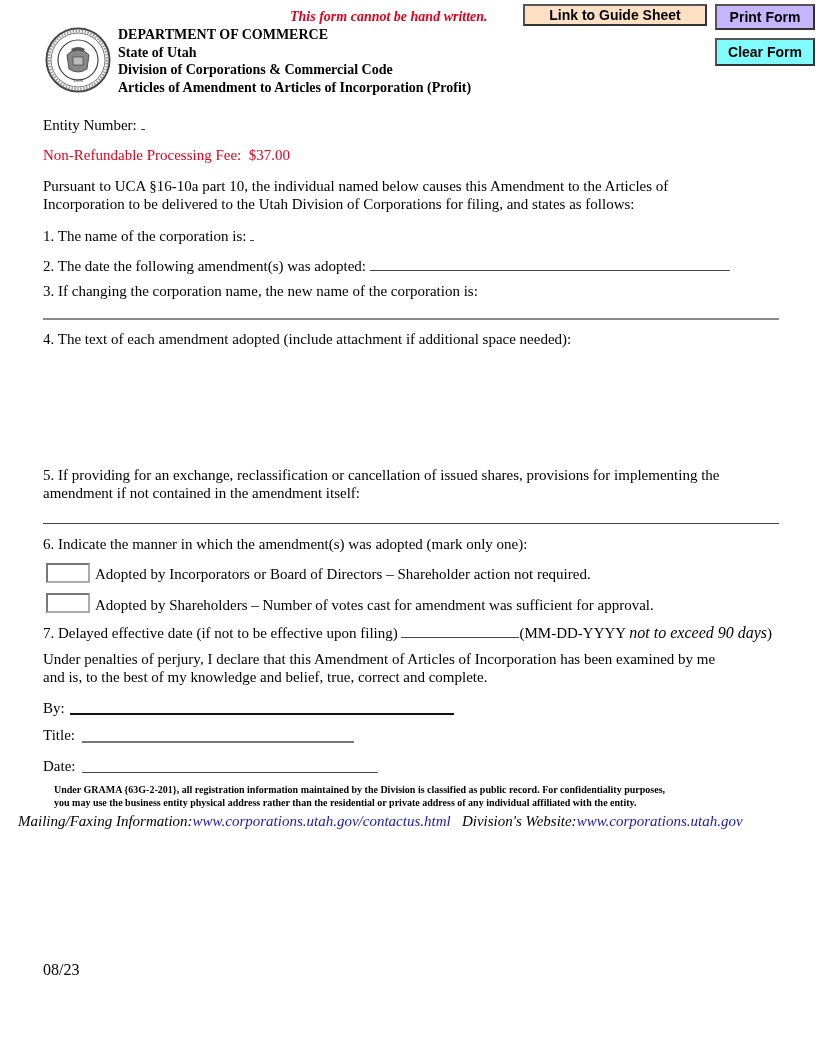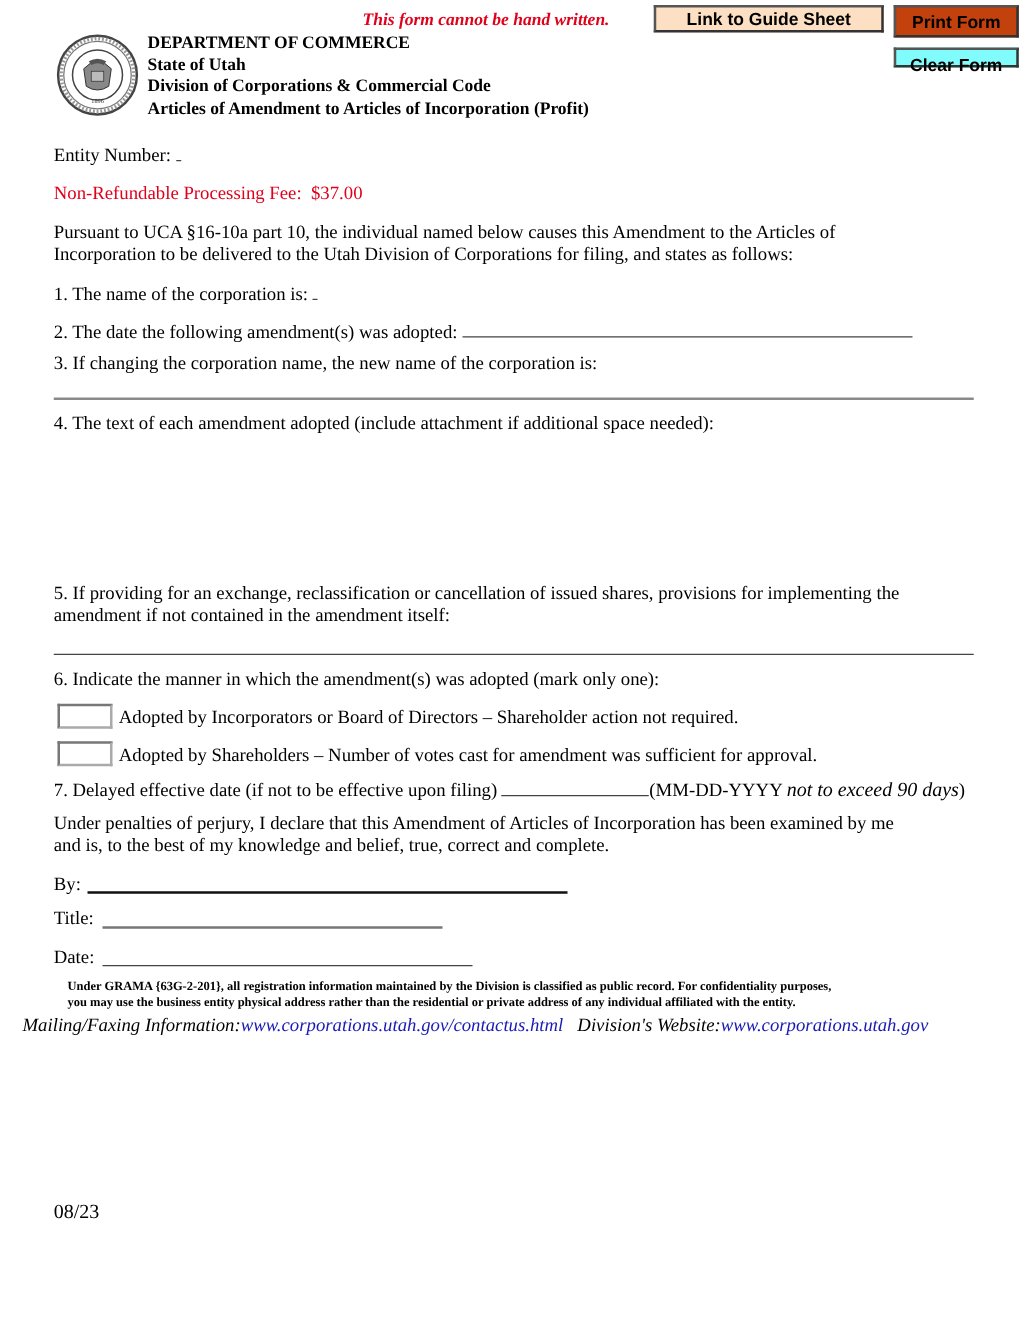--- a/index.html
+++ b/index.html
@@ -7,22 +7,22 @@
          font-family: "Liberation Serif", serif; color: #000; }
   .abs { position: absolute; }
   .serif { font-family: "Liberation Serif", serif; }
 
   .warning { left: 290px; top: 9px; font-size: 14px; font-weight: bold; font-style: italic; color: #e0001b; }
 
   .btn { position: absolute; box-sizing: border-box; font-family: "Liberation Sans", sans-serif;
          font-weight: bold; font-size: 14px; color: #000; text-align: center; cursor: pointer;
          border: 2px solid #555; border-right-color: #333; border-bottom-color: #333; }
   .btn-guide { left: 523px; top: 4px; width: 184px; height: 22px; line-height: 18px; background: #fde0c4; }
-  .btn-print { left: 715px; top: 4px; width: 100px; height: 26px; line-height: 22px; background: #c2410c; }
-  .btn-clear { left: 715px; top: 38px; width: 100px; height: 16px; line-height: 24px; background: #80fcfc; }
+  .btn-print { left: 715px; top: 4px; width: 100px; height: 26px; line-height: 22px; background: #c4b5fd; }
+  .btn-clear { left: 715px; top: 38px; width: 100px; height: 28px; line-height: 24px; background: #80fcfc; }
 
   .seal { left: 45px; top: 27px; width: 66px; height: 66px; }
 
   .header { left: 118px; top: 26px; font-size: 14px; font-weight: bold; line-height: 17.5px; }
 
   .line { font-size: 15px; line-height: 18px; left: 43px; }
   .red { color: #e0001b; }
   .rule { position: absolute; height: 0; border-top: 1px solid #555; }
   .rule.thick { border-top: 2px solid #8a8a8a; }
   .blank { display: inline-block; border-bottom: 1px solid #444; vertical-align: baseline; height: 12px; }

